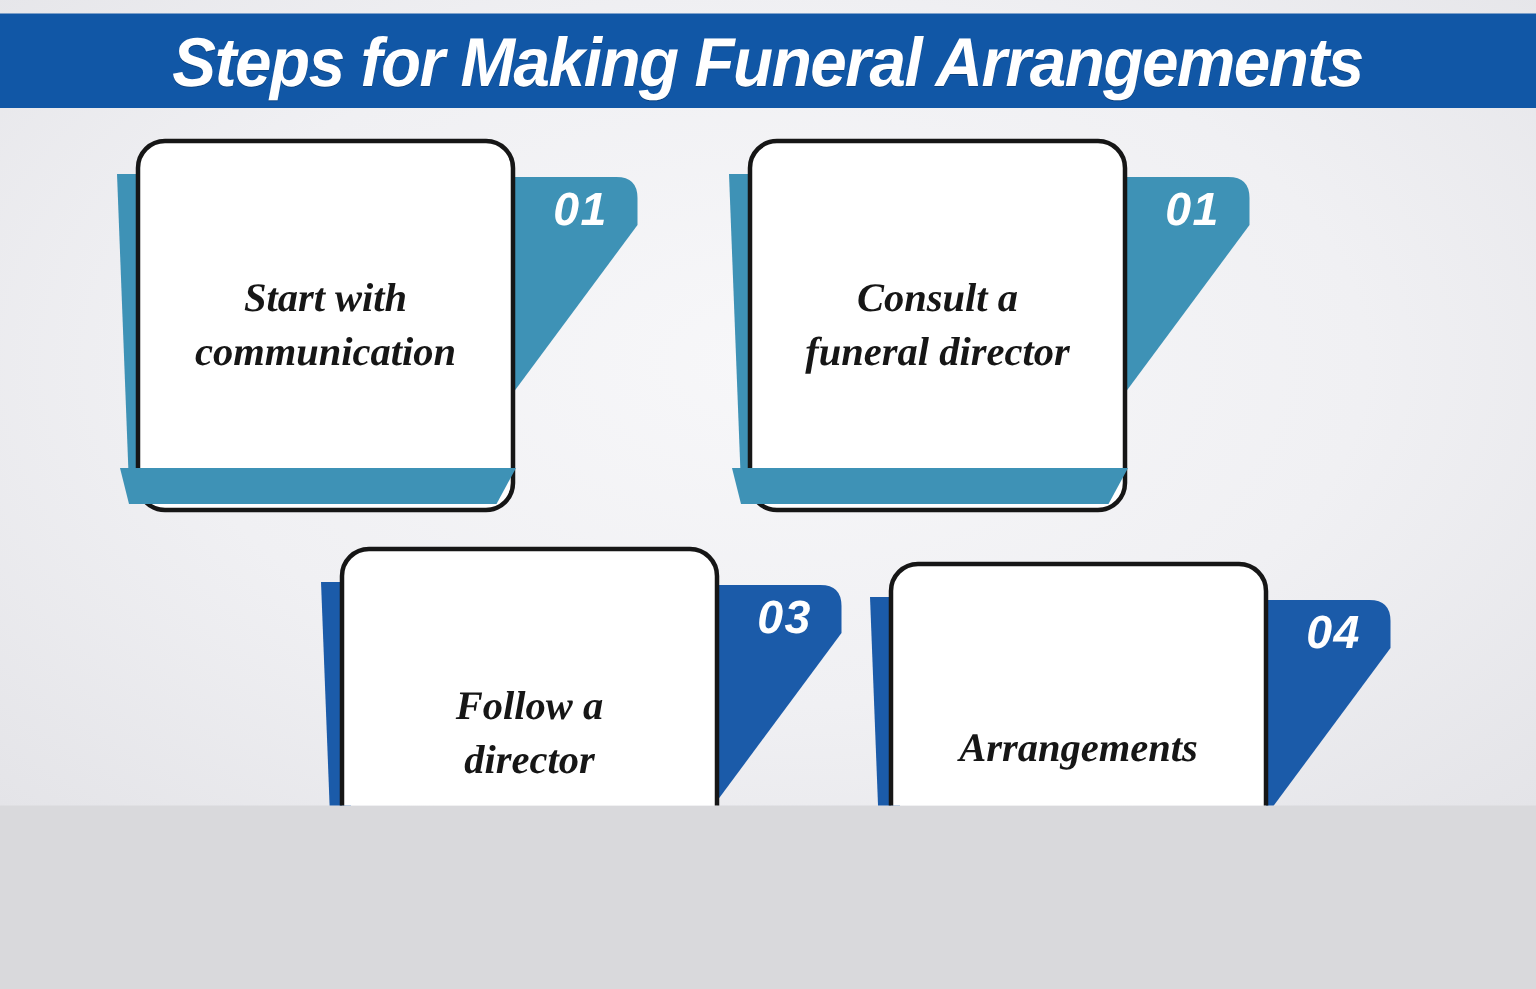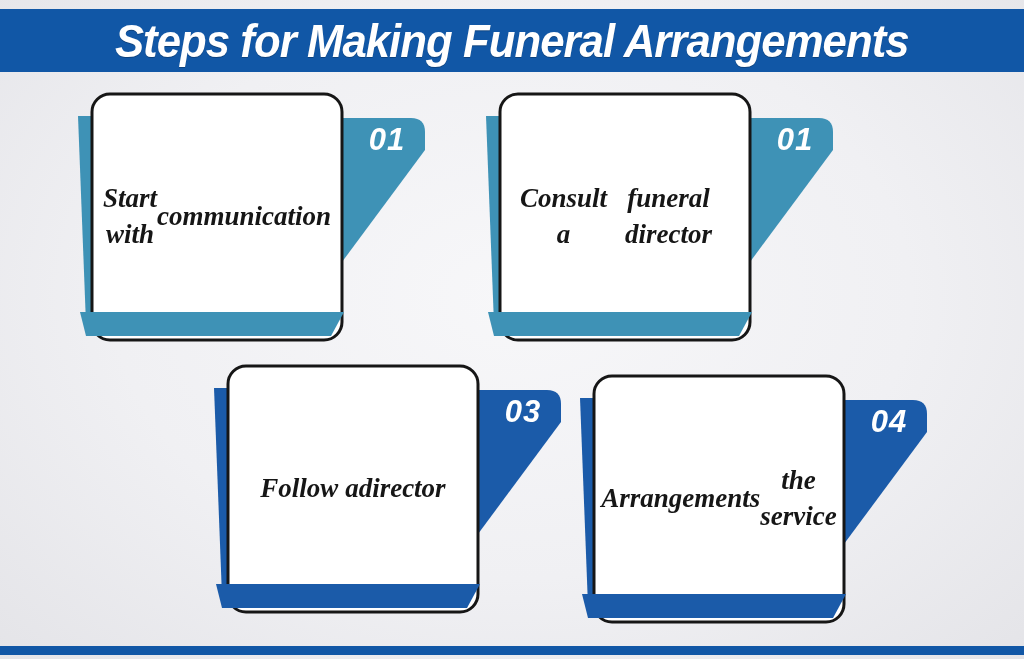--- a/index.html
+++ b/index.html
@@ -1,18 +1,18 @@
 <!DOCTYPE html>
 <html><head>
 <meta charset="utf-8">
 <style>
   html,body{margin:0;padding:0;}
   body{font-family:"Liberation Sans",sans-serif;background:#d9d9dc;}
   #stage{
-    position:relative;width:1024px;height:659px;overflow:hidden;
+    position:relative;width:1024px;height:537px;overflow:hidden;
     background:radial-gradient(ellipse at 50% 45%, #f7f7f9 0%, #f0f0f3 55%, #e4e4e8 100%);
     text-decoration:underline;
   }
   
   .header-band{
     position:absolute;left:0;top:9px;width:100%;height:63px;
     display:flex;align-items:center;justify-content:center;
   }
   .header-title{
     color:#ffffff;font-style:italic;font-weight:bold;font-size:46px;
@@ -22,21 +22,21 @@
   }
   
   .footer-band{
     position:absolute;left:0;top:646px;width:100%;height:9px;
   }
   
   .step{position:absolute;width:355px;height:258px;}
   .step svg{position:absolute;left:0;top:0;overflow:visible;}
   .card-label{
     position:absolute;left:22px;top:2px;width:250px;height:246px;
-    display:flex;flex-direction:row;align-items:center;justify-content:center;
+    display:flex;flex-direction:column;align-items:center;justify-content:center;
     text-align:center;color:#161616;
     font-family:"Liberation Serif",serif;font-style:italic;font-weight:600;
     font-size:27px;line-height:1.32;padding:0 20px;box-sizing:border-box;
   }
   .step-num{
     position:absolute;left:284px;top:30px;width:66px;text-align:center;
     color:#ffffff;font-style:italic;font-weight:bold;font-size:31px;
     font-family:"Liberation Sans",sans-serif;letter-spacing:1px;
   }
   .cardrect{fill:#ffffff;stroke:#161616;stroke-width:3;}
@@ -95,19 +95,18 @@
   <div class="step" style="left:572px;top:374px;">
     <svg width="355" height="258" viewBox="0 0 355 258">
       <path d="M8,24 L28,24 L28,232 L16,232 Z" fill="#1b5ba9"></path>
       <path d="M272,26 L341,26 Q355,26 355,40 L355,58 L272,170 Z" fill="#1b5ba9"></path>
       <rect class="cardrect" x="22" y="2" width="250" height="246" rx="18"></rect>
       <path d="M10,220 L274,220 L261,244 L16,244 Z" fill="#1b5ba9"></path>
     </svg>
     <div class="step-num">04</div>
     <div class="card-label">
       <span>Arrangements</span>
-      <span>the service</span>
     </div>
   </div>
 
   <div class="footer-band" style="background: rgb(17, 87, 166);"></div>
 
 </div>
 
 </body></html>

